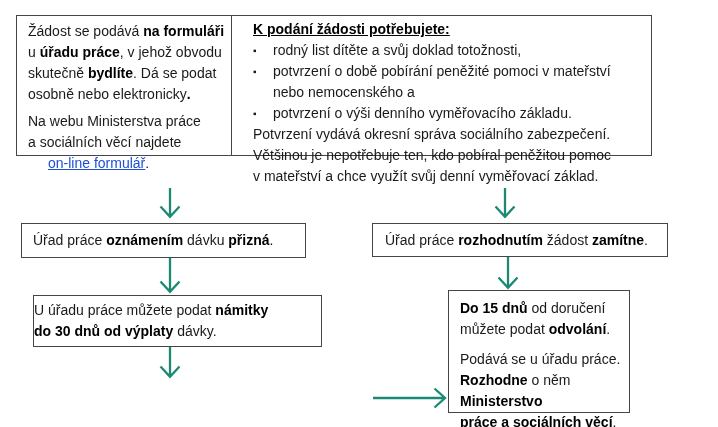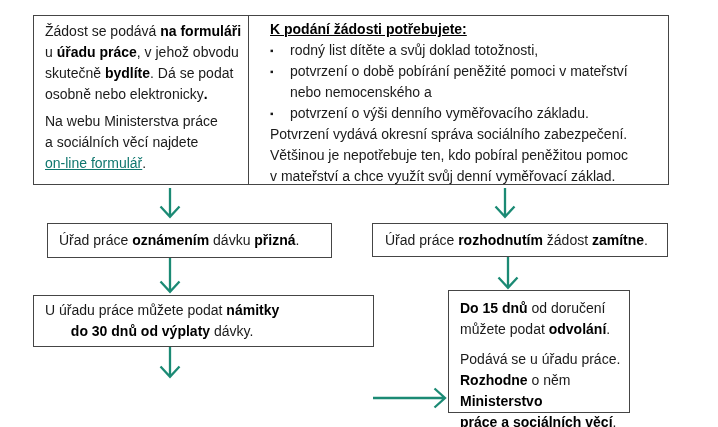--- a/index.html
+++ b/index.html
@@ -12,41 +12,41 @@
     color:#1a1a1a;
     overflow:hidden;
   }
   .box{
     position:absolute;
     border:1px solid #454545;
     background:#ffffff;
     box-sizing:border-box;
   }
   .rich{white-space:pre-line;margin:0;}
-  .rich a{color:#0f766e;text-decoration:underline;}
+  .rich a{color:#1d4ed8;text-decoration:underline;margin-left:20px;}
   b,.bold{font-weight:700;color:#000;}
 
   
-  .top-box{left:33px;top:15px;width:636px;height:170px;display:flex;}
+  .top-box{left:16px;top:15px;width:636px;height:141px;display:flex;}
   .cell-left{
     width:215px;box-sizing:border-box;flex:none;
     border-right:1px solid #454545;
     padding:5px 6px 0 11px;
   }
   .cell-left .p1{margin:0 0 6px 0;}
   .cell-right{flex:1;box-sizing:border-box;padding:3px 4px 0 21px;}
   .hd{margin:0;font-weight:700;color:#000;text-decoration:underline;}
   .bullet-row{display:flex;align-items:flex-start;}
   .bullet{flex:none;width:20px;font-size:10px;line-height:21px;color:#1a1a1a;}
   .btext{flex:1;}
 
   
-  .b-grant{left:47px;top:223px;width:285px;height:35px;display:flex;align-items:center;padding-left:11px;}
+  .b-grant{left:21px;top:223px;width:285px;height:35px;display:flex;align-items:center;padding-left:11px;}
   .b-reject{left:372px;top:223px;width:296px;height:34px;display:flex;align-items:center;padding-left:12px;}
-  .b-objection{left:33px;top:295px;width:341px;height:52px;display:flex;align-items:center;padding-left:11px;text-align:center;}
+  .b-objection{left:33px;top:295px;width:289px;height:52px;display:flex;align-items:center;}
   .b-decision{left:33px;top:380px;width:339px;height:35px;display:flex;align-items:center;padding-left:10px;}
   .b-appeal{left:448px;top:290px;width:182px;height:123px;padding:7px 3px 0 11px;}
   .b-appeal .p1{margin:0 0 9px 0;}
 
   .arrows{position:absolute;left:0;top:0;width:718px;height:427px;pointer-events:none;}
   .arrows path{fill:none;stroke-width:2.3px;stroke-linecap:butt;stroke-linejoin:miter;}
 </style>
 </head>
 <body>
 

